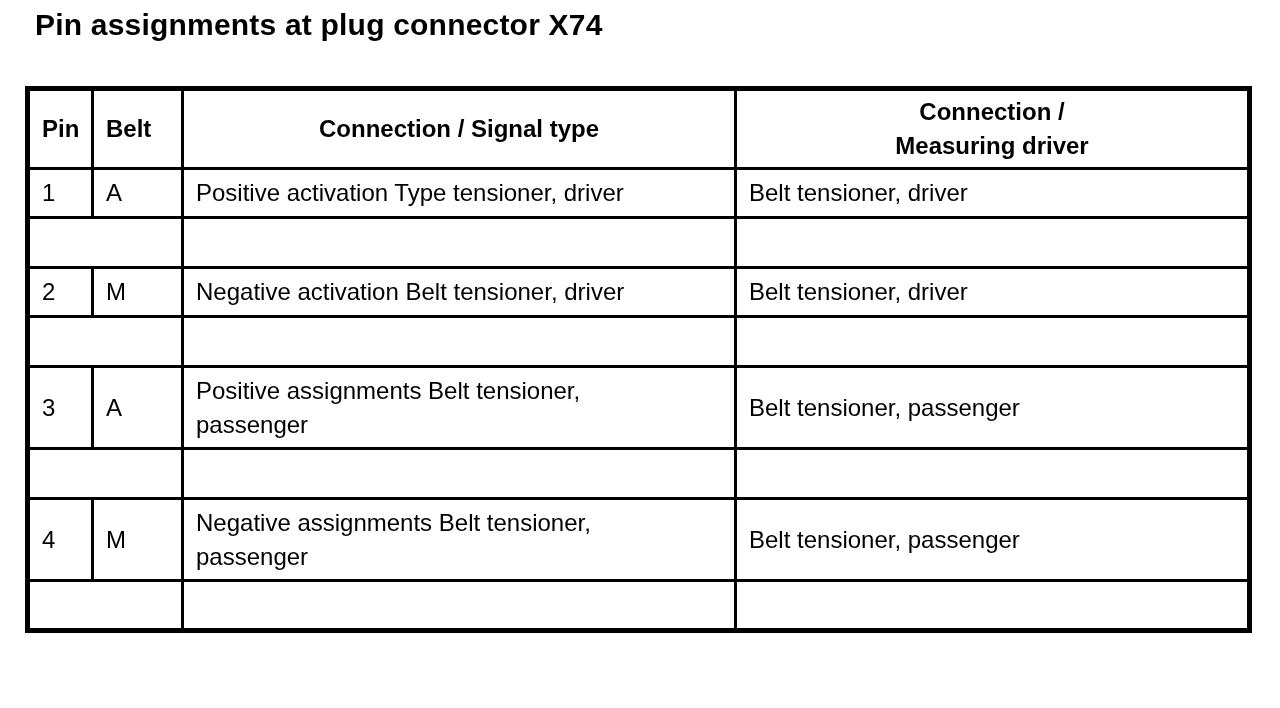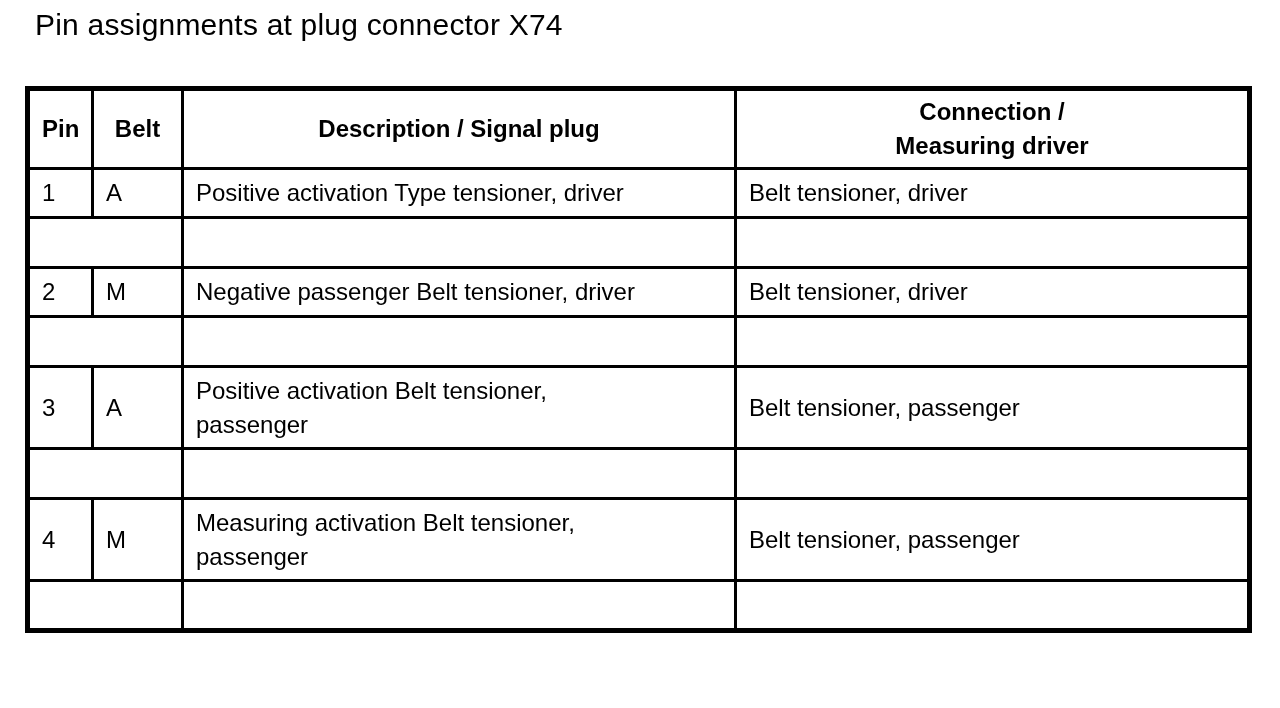--- a/index.html
+++ b/index.html
@@ -16,21 +16,21 @@
     position: relative;
     width: 1280px;
     height: 708px;
     background: #ffffff;
   }
   .title {
     position: absolute;
     left: 35px;
     top: 8px;
     font-size: 30px;
-    font-weight: normal;
+    font-weight: bold;
     letter-spacing: 0.2px;
     white-space: nowrap;
   }
   table.pin-table {
     position: absolute;
     left: 25px;
     top: 86px;
     width: 1222px;
     border-collapse: collapse;
     table-layout: fixed;
@@ -47,21 +47,21 @@
     white-space: pre-line;
   }
   table.pin-table th {
     font-weight: bold;
   }
   .col-pin  { width: 65px; }
   .col-type { width: 90px; }
   .col-desc { width: 553px; }
   .col-conn { width: 514px; }
 
-  .align-left   { text-align: center; }
+  .align-left   { text-align: left; }
   .align-center { text-align: center; }
 
   tr.header-row { height: 80px; }
   tr.row-short  { height: 49px; }
   tr.row-spacer { height: 50px; }
   tr.row-tall   { height: 82px; }
   tr.row-last   { height: 50px; }
 </style>
 </head>
 <body>
@@ -74,64 +74,64 @@
     <colgroup>
       <col class="col-pin">
       <col class="col-type">
       <col class="col-desc">
       <col class="col-conn">
     </colgroup>
     <thead>
       <tr class="header-row">
         <th class="align-left">Pin</th>
         <th class="align-left">Belt</th>
-        <th class="align-center">Description / Signal plug</th>
+        <th class="align-center">Connection / Signal type</th>
         <th class="align-center">Connection /
 Measuring driver</th>
       </tr>
     </thead>
     <tbody>
       <tr class="row-short">
         <td>1</td>
         <td>A</td>
         <td>Positive activation Type tensioner, driver</td>
         <td>Belt tensioner, driver</td>
       </tr>
       <tr class="row-spacer">
         <td colspan="2"></td>
         <td></td>
         <td></td>
       </tr>
       <tr class="row-short">
         <td>2</td>
         <td>M</td>
-        <td>Negative passenger Belt tensioner, driver</td>
+        <td>Negative activation Belt tensioner, driver</td>
         <td>Belt tensioner, driver</td>
       </tr>
       <tr class="row-spacer">
         <td colspan="2"></td>
         <td></td>
         <td></td>
       </tr>
       <tr class="row-tall">
         <td>3</td>
         <td>A</td>
-        <td>Positive activation Belt tensioner,
+        <td>Positive assignments Belt tensioner,
 passenger</td>
         <td>Belt tensioner, passenger</td>
       </tr>
       <tr class="row-spacer">
         <td colspan="2"></td>
         <td></td>
         <td></td>
       </tr>
       <tr class="row-tall">
         <td>4</td>
         <td>M</td>
-        <td>Measuring activation Belt tensioner,
+        <td>Negative assignments Belt tensioner,
 passenger</td>
         <td>Belt tensioner, passenger</td>
       </tr>
       <tr class="row-last">
         <td colspan="2"></td>
         <td></td>
         <td></td>
       </tr>
     </tbody>
   </table>

